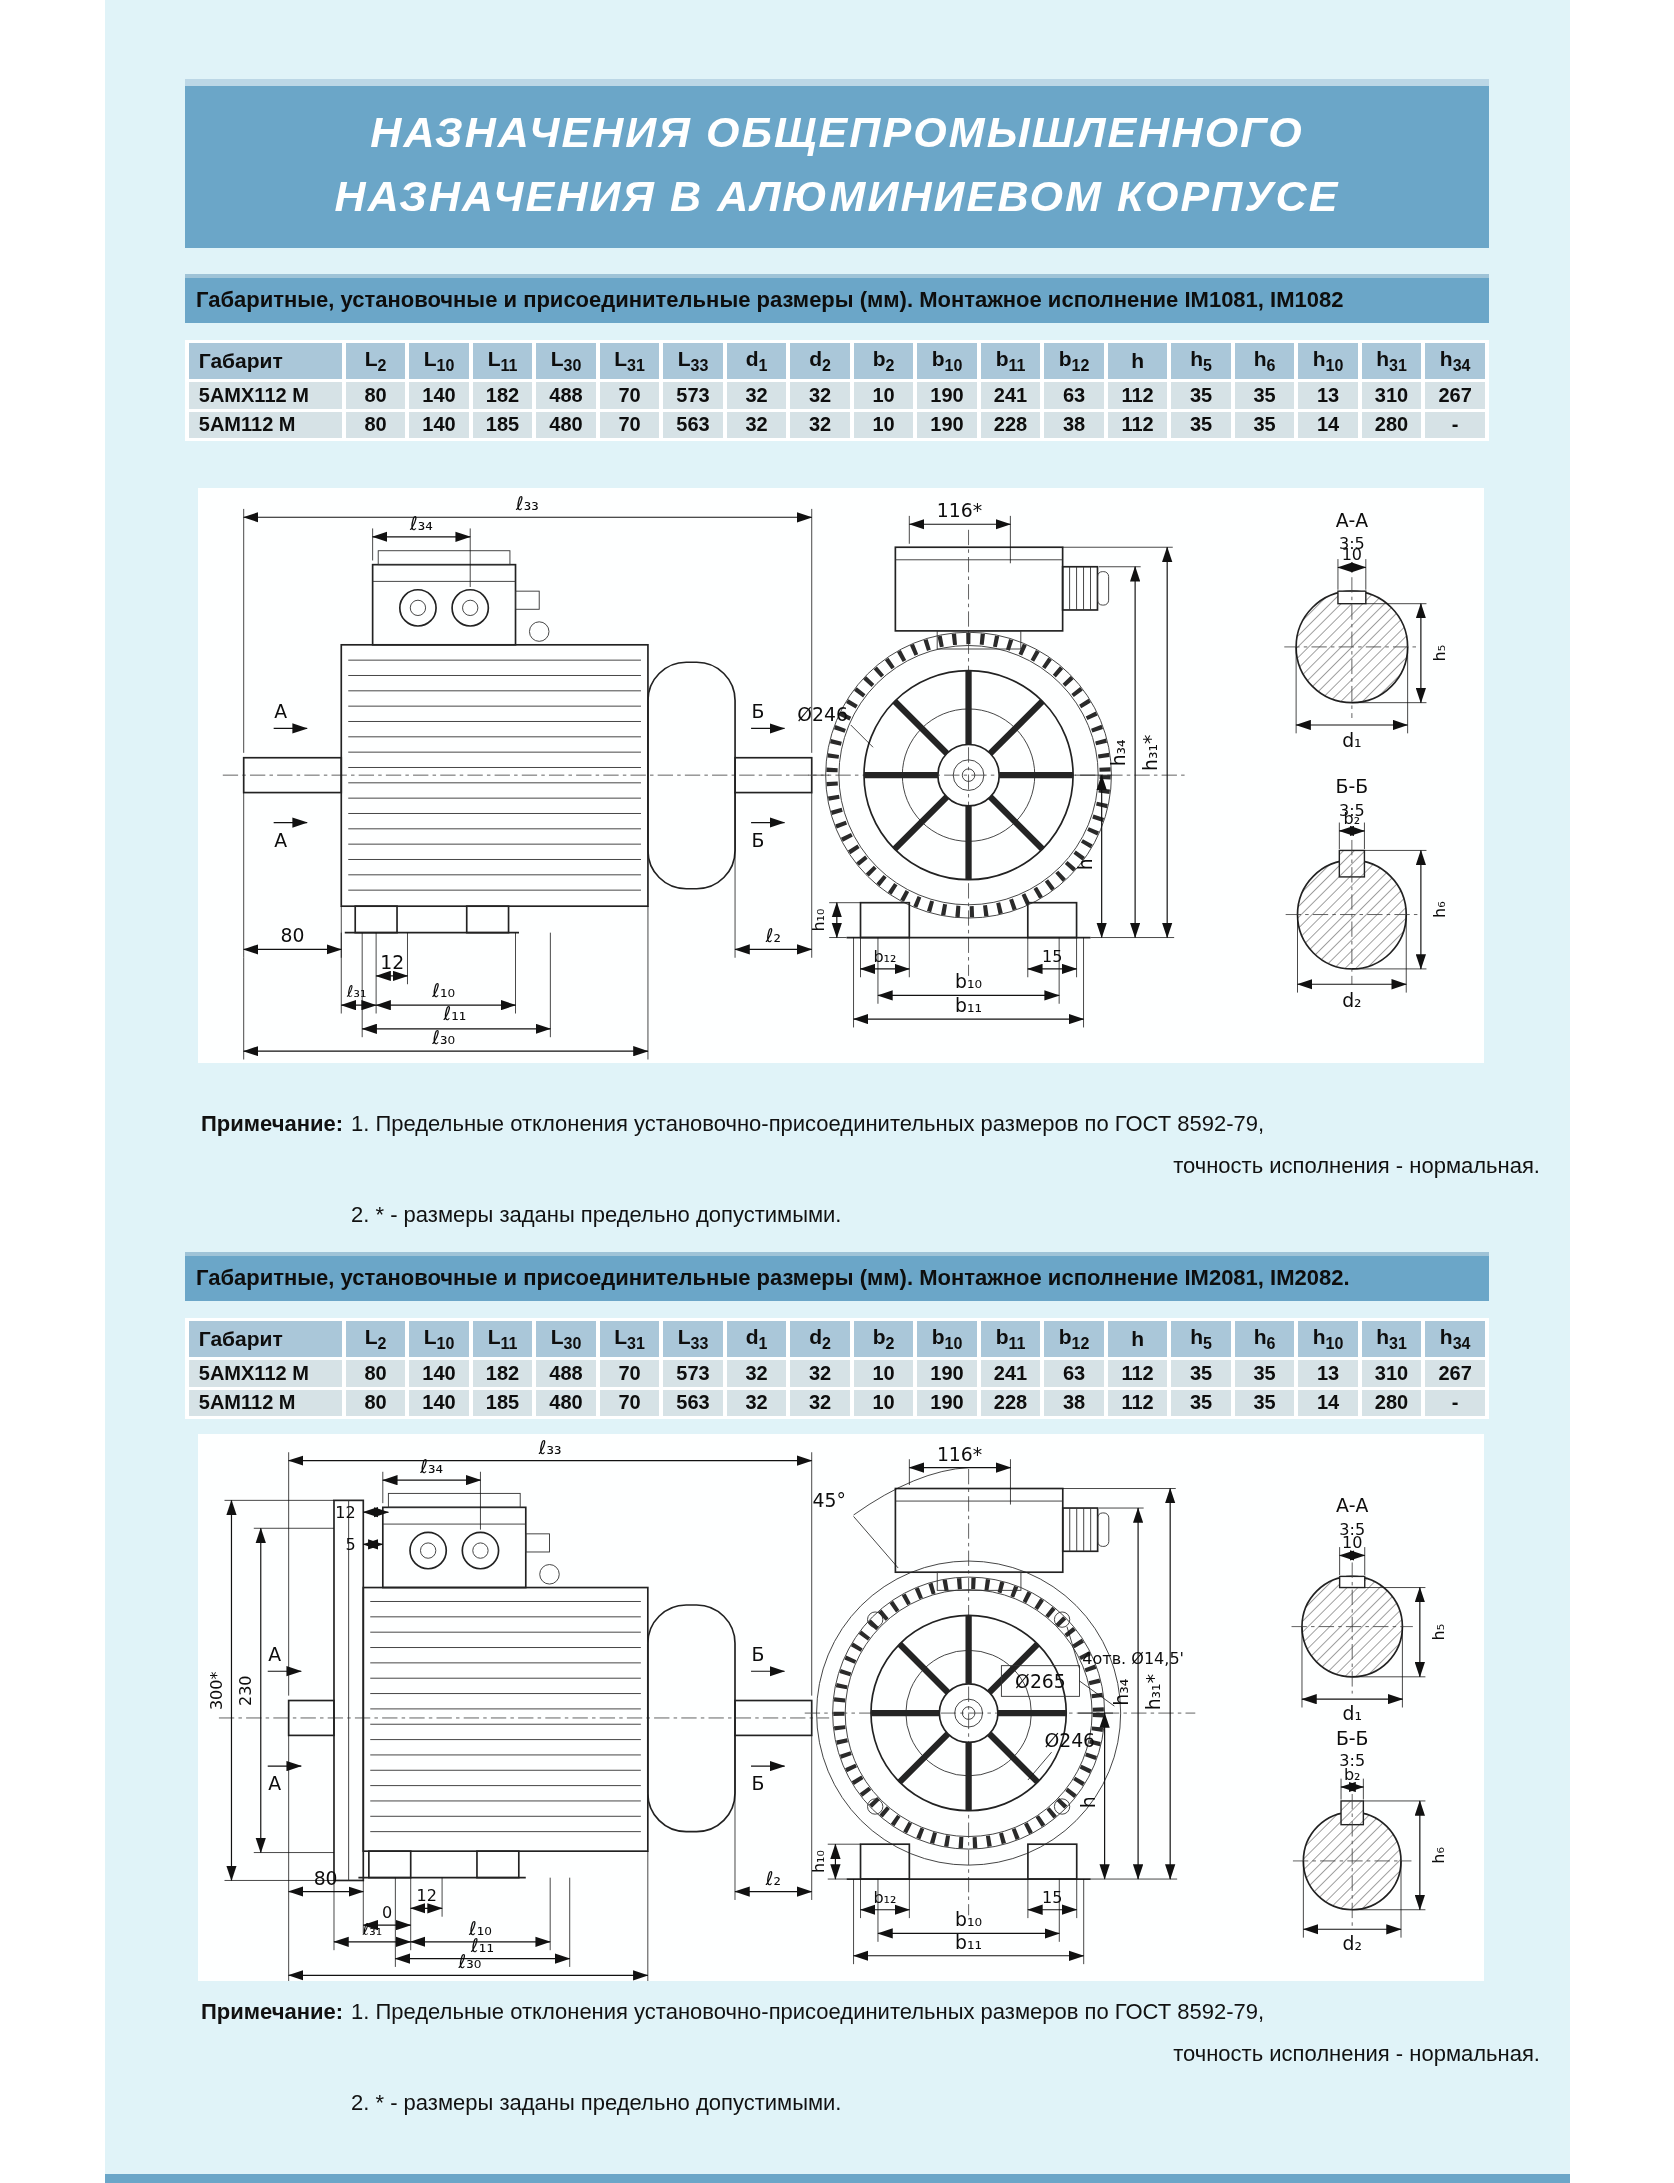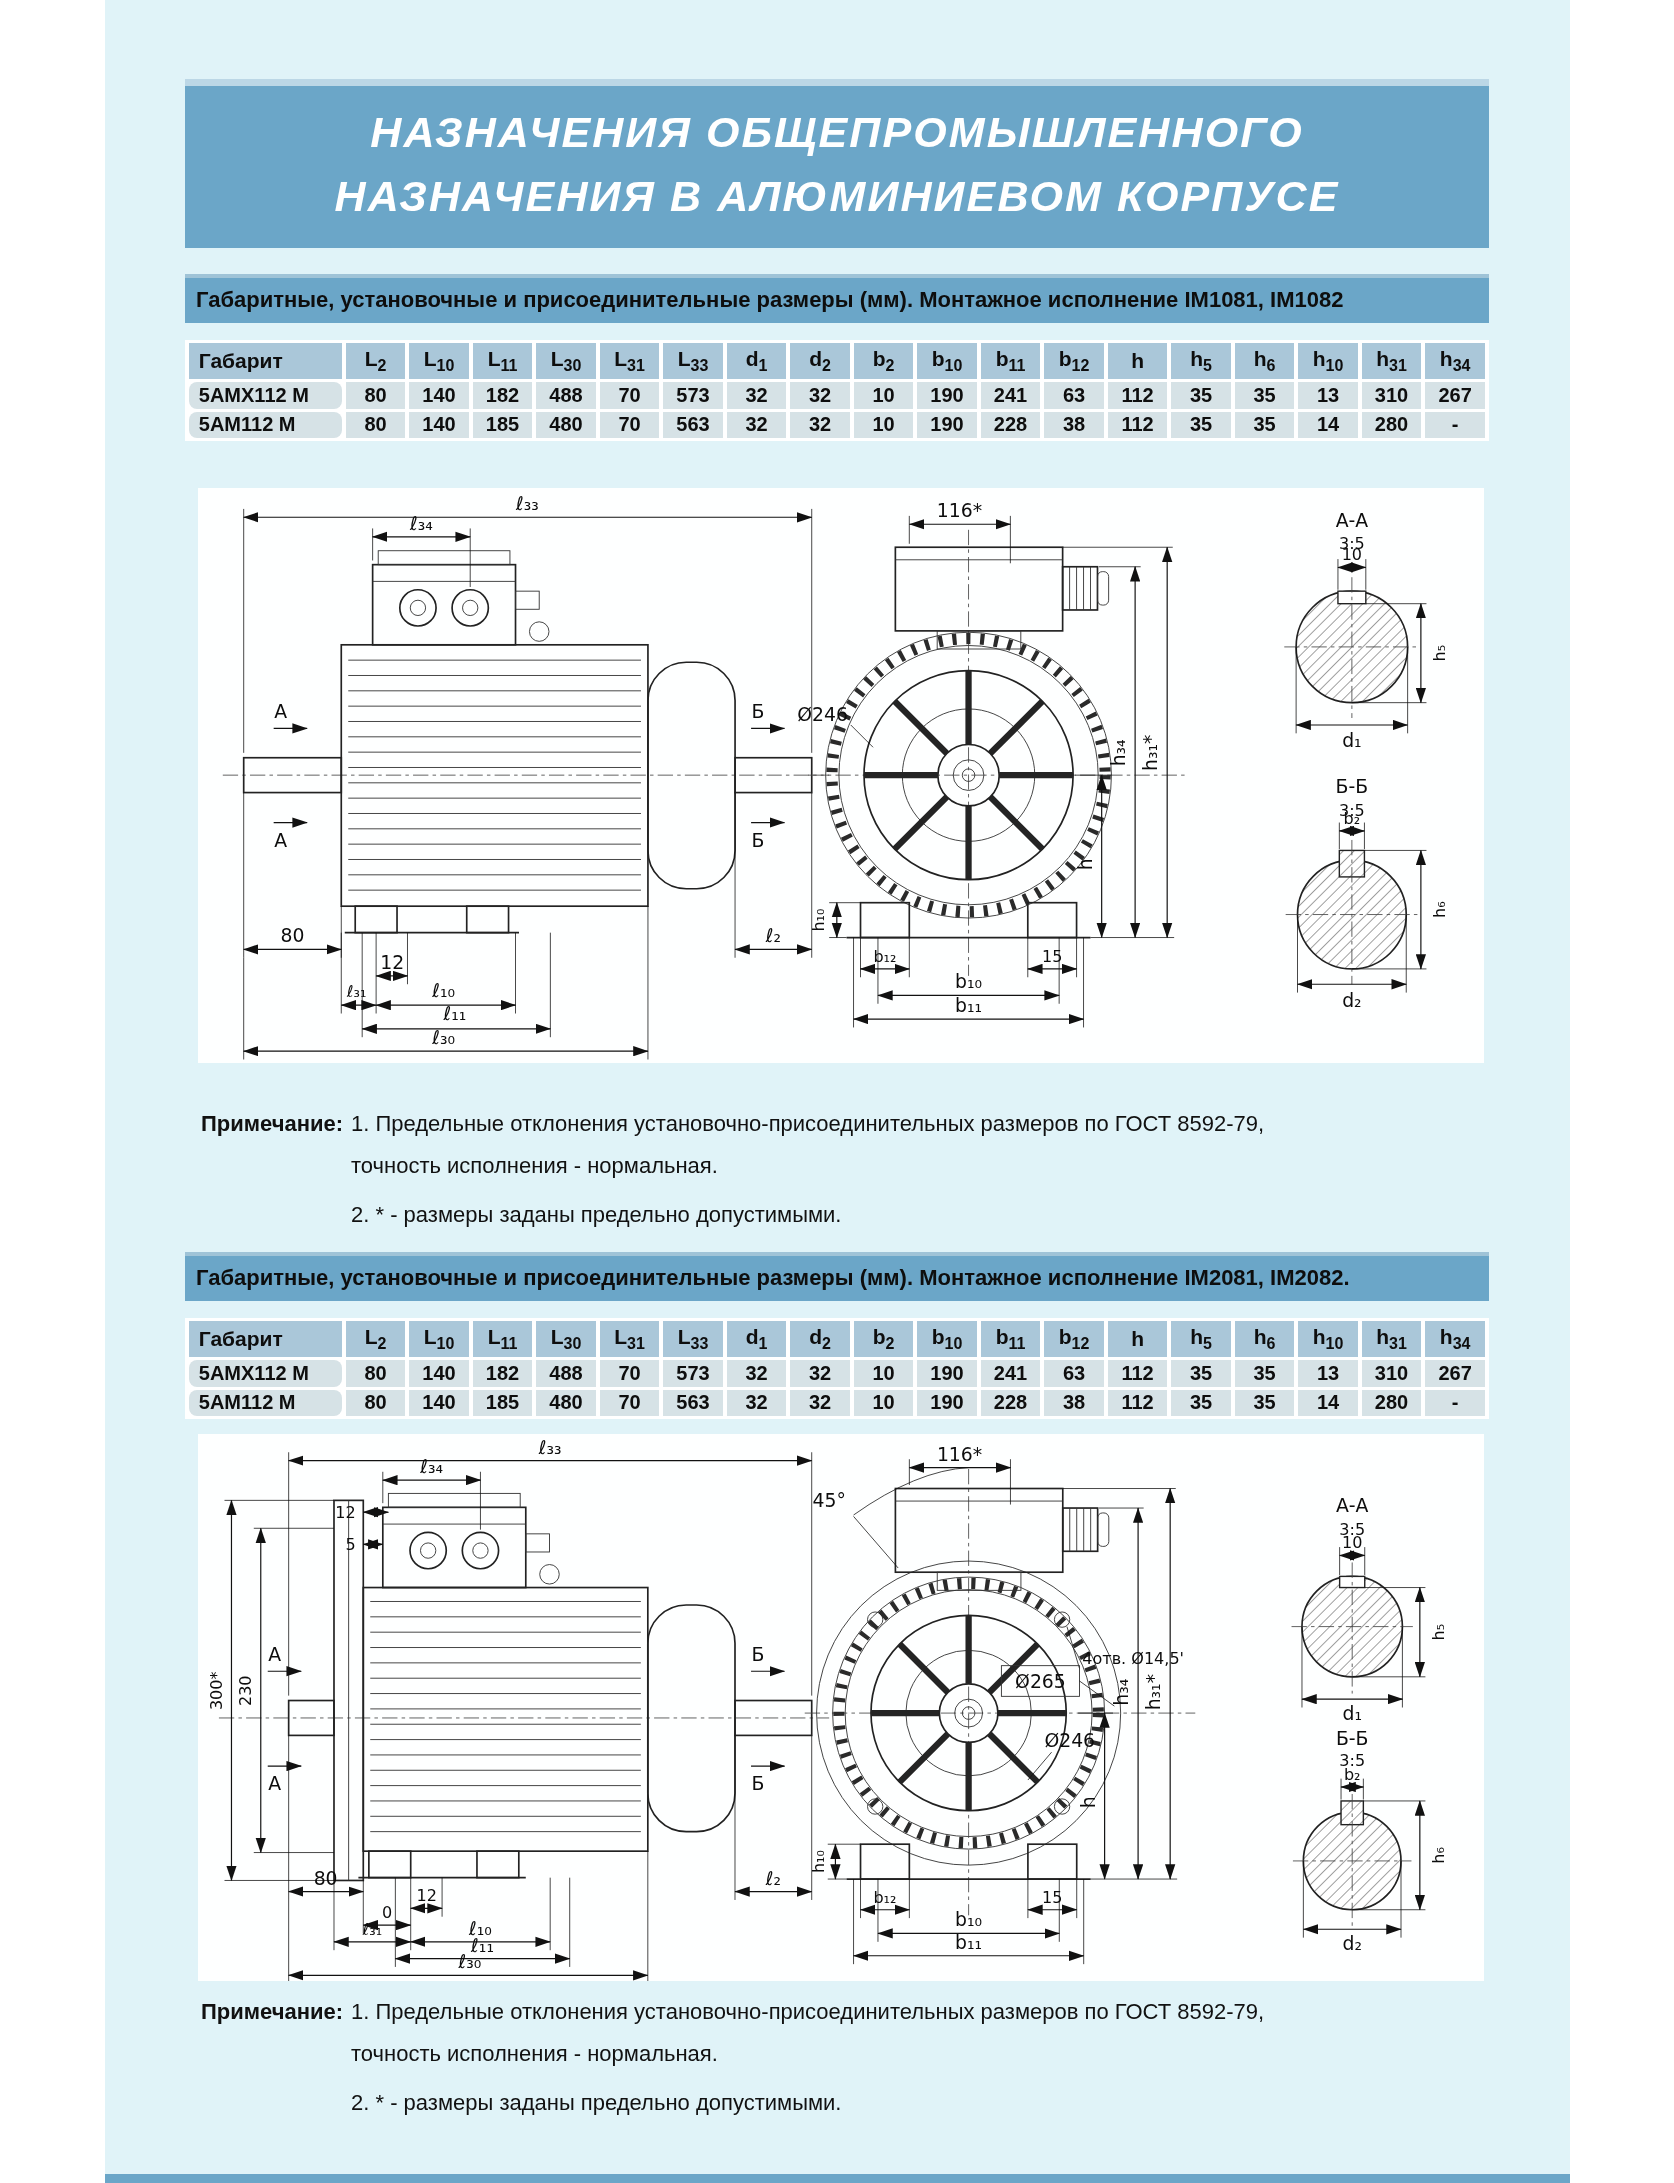--- a/index.html
+++ b/index.html
@@ -19,31 +19,31 @@
        white-space:nowrap;overflow:hidden;}
   #bar1{top:274px;} #bar2{top:1252px;}
   .tblwrap{position:absolute;left:80px;width:1304px;} 
   #table1{top:340px;} #table2{top:1318px;}
   table{width:100%;border-collapse:separate;border-spacing:4.2px 3.5px;background:#ffffff;table-layout:fixed;}
   th{background:var(--table-header-bg,#aac7d9);font-size:21px;font-weight:bold;height:36px;padding:0;color:#0e0e0e;}
   th.c1h{width:143px;text-align:left;padding-left:9.8px;margin-top:20px;}
   th sub{font-size:16px;}
   td{background:var(--table-row-bg,#d6e2e6);font-size:20px;font-weight:bold;
      text-align:center;height:26.5px;padding:0;color:#0e0e0e;}
-  td.c1{text-align:left;padding-left:9.8px;border-radius:8px;}
+  td.c1{text-align:left;padding-left:9.8px;}
   .draw{position:absolute;left:93px;width:1286px;background:var(--drawing-bg,#feffff);}
   #draw1{top:488px;height:575px;} #draw2{top:1434px;height:547px;}
   .draw svg{display:block;width:100%;height:100%;}
   .note{position:absolute;left:96px;width:1339px;font-size:22px;line-height:31px;}
   #note1{top:1108px;} #note2{top:1996px;}
   .nlabel{position:absolute;left:0;top:0;font-weight:bold;}
   .nlines{margin-left:150px;}
   .nlines p{margin:0;}
   .nl1{margin-bottom:11px !important;}
-  .nl2{margin-left:32px;margin-bottom:18px !important;}
+  .nl2{margin-left:32px;margin-bottom:18px !important;text-align:right;}
   .bottom-strip{position:absolute;left:0;top:2174px;width:1465px;height:9.8px;background:var(--banner-blue,#6ba6c8);}
   
   .ol{fill:none;stroke:#222;stroke-width:2.4px;}
   .thin{fill:none;stroke:#333;stroke-width:1.3px;}
   .spoke{fill:none;stroke:#242424;stroke-width:9px;}
   .fins{fill:none;stroke:#2a2a2a;stroke-width:16px;stroke-dasharray:6 14;}
   .dim{fill:none;stroke:#111;stroke-width:1.7px;}
   .ext{fill:none;stroke:#111;stroke-width:1.1px;}
   .cl{fill:none;stroke:#444;stroke-width:1.2px;stroke-dasharray:22 6 5 6;}
   .lbl{font-family:"DejaVu Sans",sans-serif;font-size:27px;fill:#0d0d0d;text-anchor:middle;}

